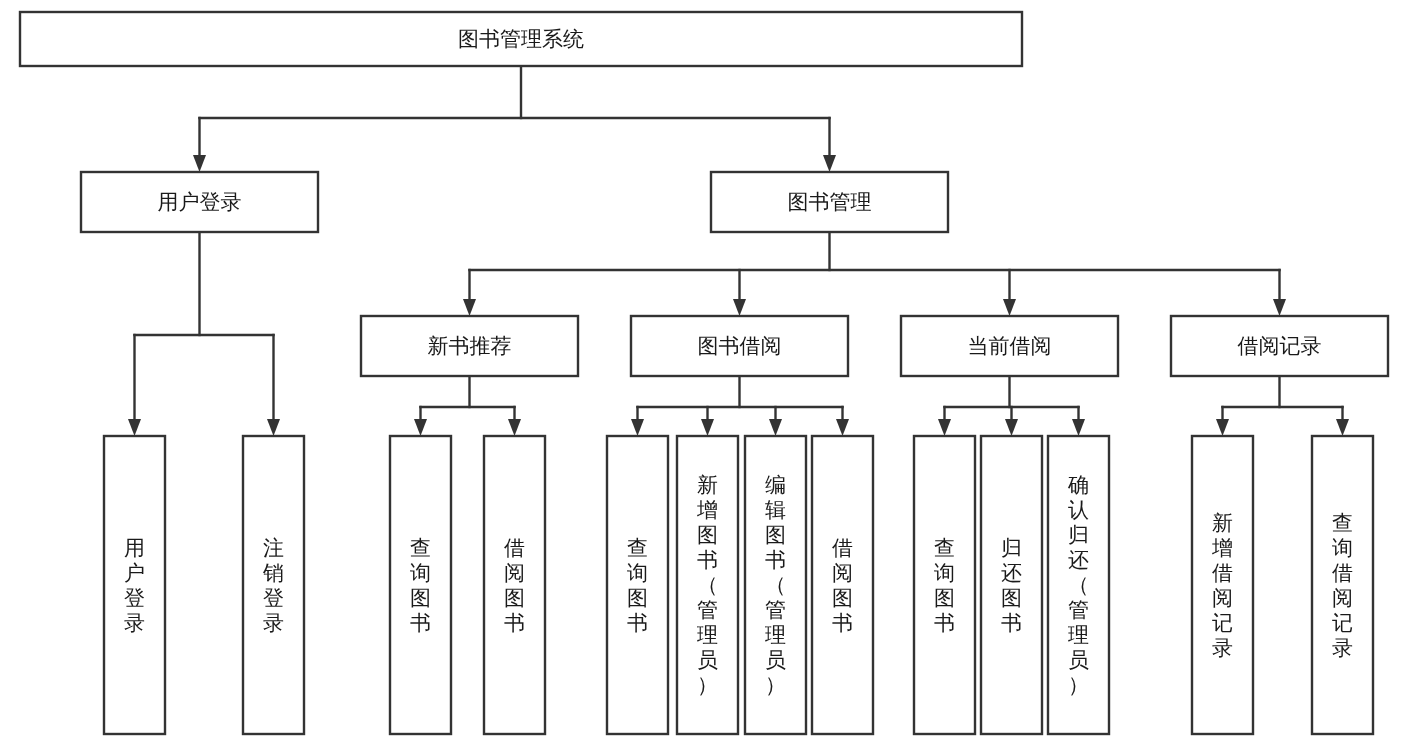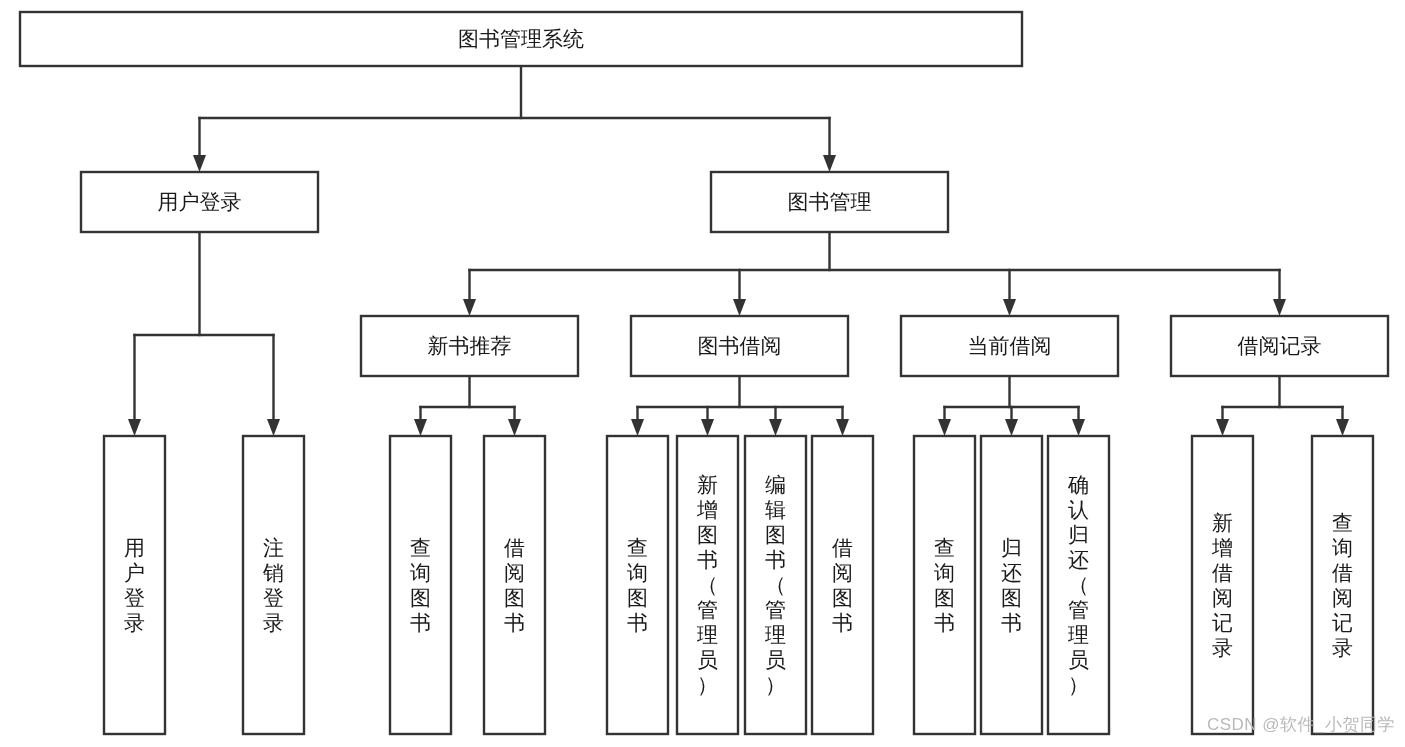--- a/index.html
+++ b/index.html
@@ -215,14 +215,13 @@
         <g>
           <rect class="node-rect" x="1192" y="436" width="61" height="298"></rect>
           <text class="node-label-v" x="1222.5" y="529.5"><tspan x="1222.5" dy="0">新</tspan><tspan x="1222.5" dy="25">增</tspan><tspan x="1222.5" dy="25">借</tspan><tspan x="1222.5" dy="25">阅</tspan><tspan x="1222.5" dy="25">记</tspan><tspan x="1222.5" dy="25">录</tspan></text>
         </g>
         <g>
           <rect class="node-rect" x="1312" y="436" width="61" height="298"></rect>
           <text class="node-label-v" x="1342.5" y="529.5"><tspan x="1342.5" dy="0">查</tspan><tspan x="1342.5" dy="25">询</tspan><tspan x="1342.5" dy="25">借</tspan><tspan x="1342.5" dy="25">阅</tspan><tspan x="1342.5" dy="25">记</tspan><tspan x="1342.5" dy="25">录</tspan></text>
         </g>
       </g>
   </svg>
-  <div class="watermark">CSDN @软件_小贺同学</div>
 </div>
 
 </body></html>

